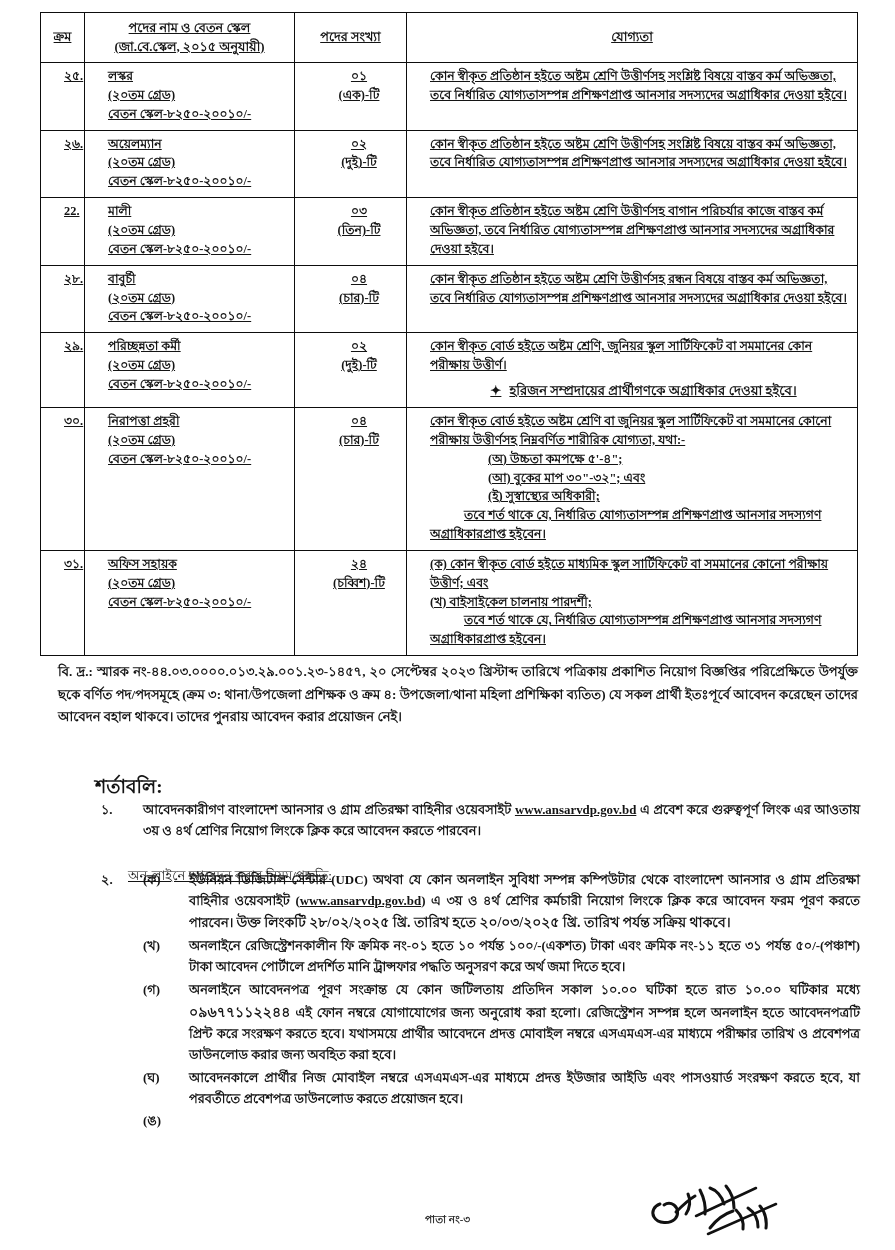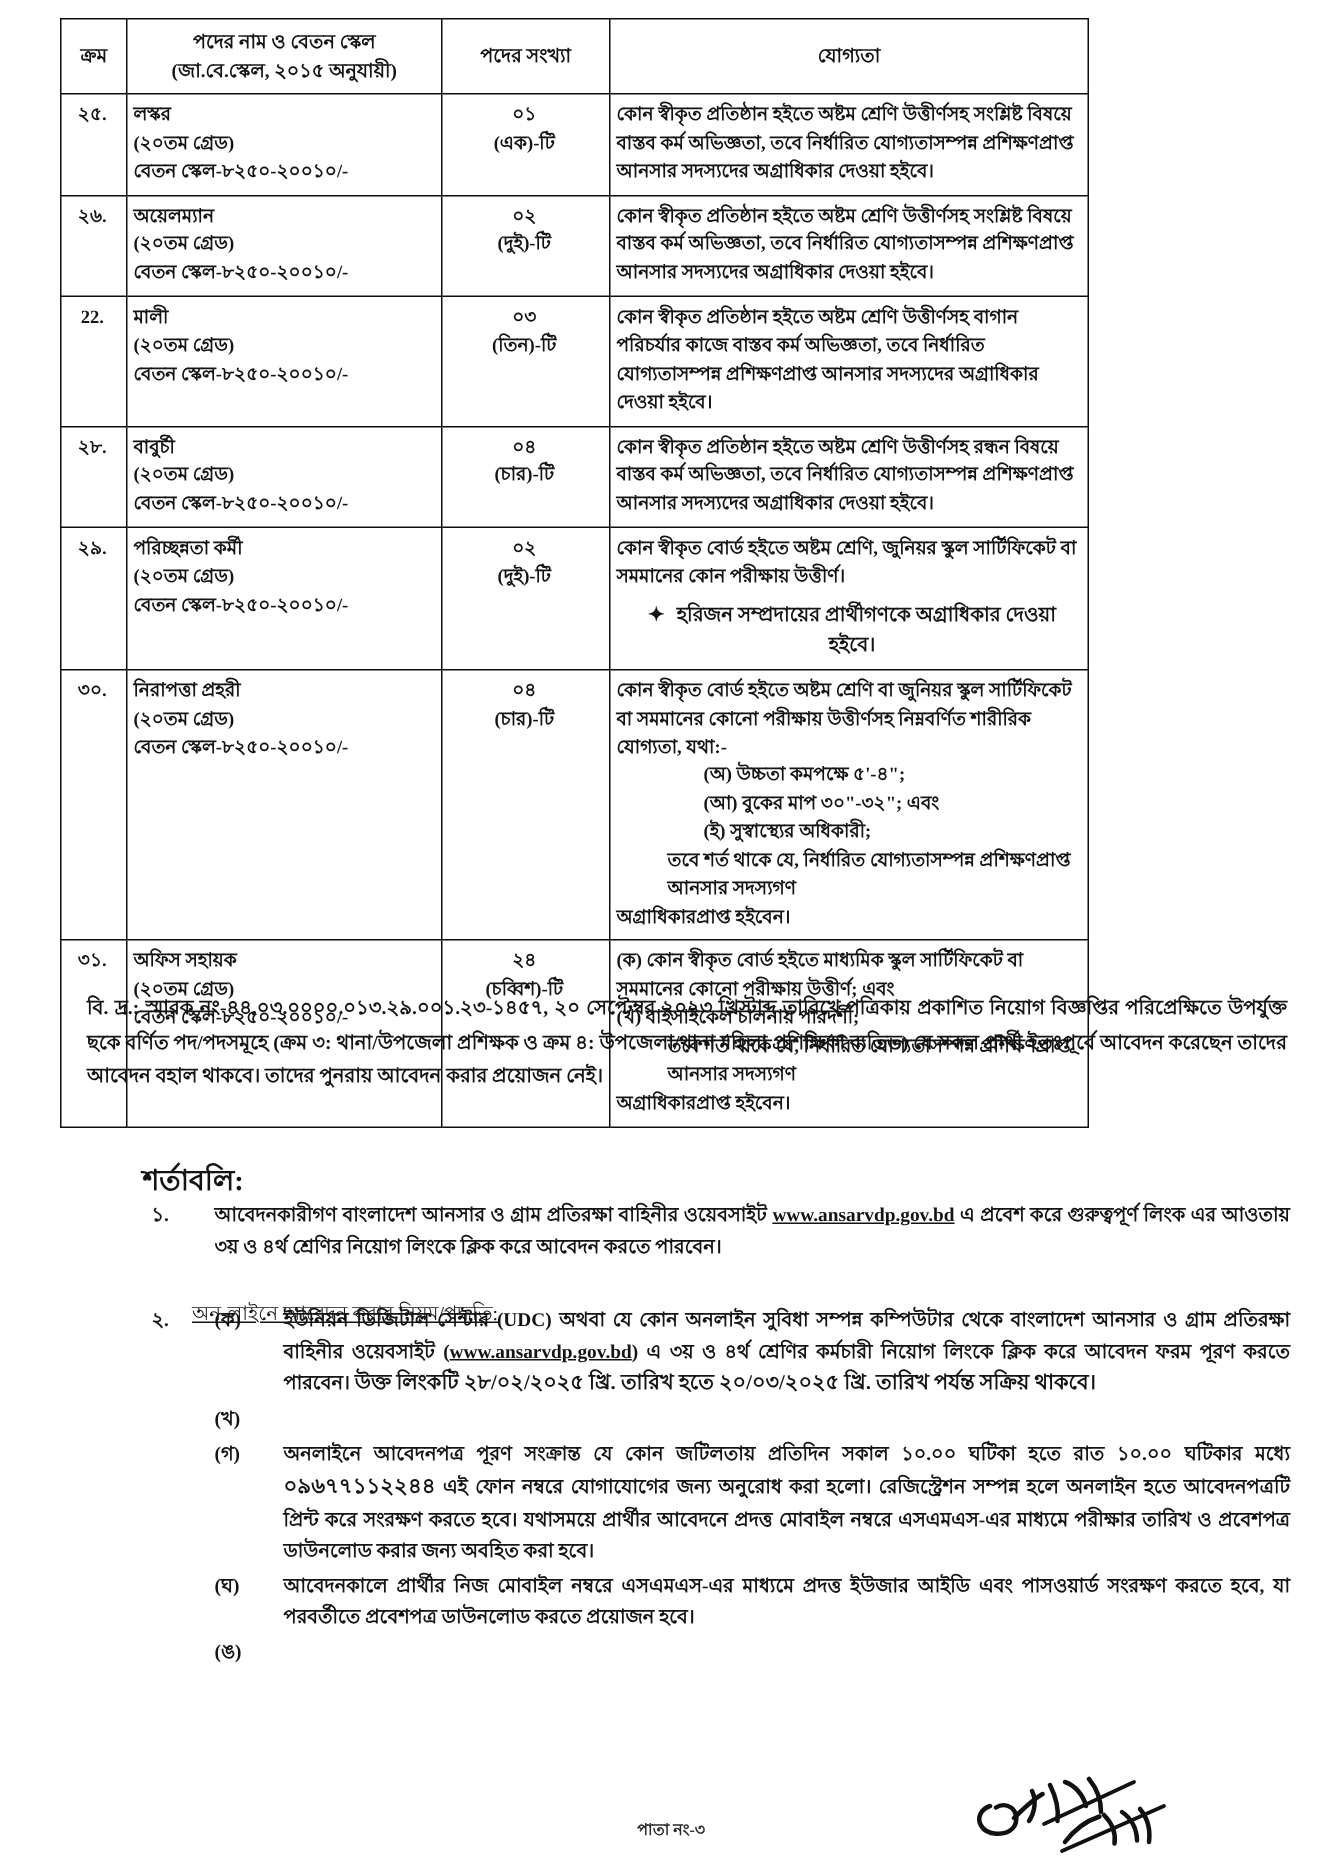--- a/index.html
+++ b/index.html
@@ -19,31 +19,32 @@
     position: absolute;
     inset: 0;
     padding: 0;
   }
 
   
   .table-wrap {
     position: absolute;
     left: 40px;
     top: 12px;
-    width: 686px;
+    width: 818px;
+    text-decoration: underline;
   }
   table.circular {
     border-collapse: collapse;
     width: 100%;
     table-layout: fixed;
   }
   table.circular td, table.circular th {
     border: 1px solid #0d0d0d;
     vertical-align: top;
-    padding: 4px 6px 6px 4px;
+    padding: 4px 6px 6px 23px;
     font-size: 12.4px;
     line-height: 1.52;
     font-weight: 700;
   }
   table.circular thead th {
     text-align: center;
     vertical-align: middle;
     padding: 6px 4px;
     font-size: 12.8px;
     line-height: 1.45;
@@ -349,20 +350,21 @@
 
     <div class="cond-row">
       <div class="cond-num">২.</div>
       <div class="cond-sub">(ক)</div>
       <div class="cond-body"><span>ইউনিয়ন ডিজিটাল সেন্টার (UDC) অথবা যে কোন অনলাইন সুবিধা সম্পন্ন কম্পিউটার থেকে বাংলাদেশ আনসার ও গ্রাম প্রতিরক্ষা বাহিনীর ওয়েবসাইট (</span><span class="link">www.ansarvdp.gov.bd</span><span>) এ ৩য় ও ৪র্থ শ্রেণির কর্মচারী নিয়োগ লিংকে ক্লিক করে আবেদন ফরম পূরণ করতে পারবেন। </span><span class="big-bold">উক্ত লিংকটি ২৮/০২/২০২৫ খ্রি. তারিখ হতে ২০/০৩/২০২৫ খ্রি. তারিখ পর্যন্ত সক্রিয় থাকবে।</span></div>
     </div>
 
     <div class="cond-row">
       <div class="cond-num"></div>
       <div class="cond-sub">(খ)</div>
+      <div class="cond-body">অনলাইনে রেজিস্ট্রেশনকালীন ফি ক্রমিক নং-০১ হতে ১০ পর্যন্ত ১০০/-(একশত) টাকা এবং ক্রমিক নং-১১ হতে ৩১ পর্যন্ত  ৫০/-(পঞ্চাশ) টাকা আবেদন পোর্টালে প্রদর্শিত মানি ট্রান্সফার পদ্ধতি অনুসরণ করে অর্থ জমা দিতে হবে।</div>
     </div>
 
     <div class="cond-row">
       <div class="cond-num"></div>
       <div class="cond-sub">(গ)</div>
       <div class="cond-body"><span>অনলাইনে আবেদনপত্র পূরণ সংক্রান্ত যে কোন জটিলতায় প্রতিদিন সকাল ১০.০০ ঘটিকা হতে রাত ১০.০০ ঘটিকার মধ্যে </span><span class="phone-bold">০৯৬৭৭১১২২৪৪</span><span> এই ফোন নম্বরে যোগাযোগের জন্য অনুরোধ করা হলো। রেজিস্ট্রেশন সম্পন্ন হলে অনলাইন হতে আবেদনপত্রটি প্রিন্ট করে সংরক্ষণ করতে হবে। যথাসময়ে প্রার্থীর আবেদনে প্রদত্ত মোবাইল নম্বরে এসএমএস-এর মাধ্যমে পরীক্ষার তারিখ ও প্রবেশপত্র ডাউনলোড করার জন্য অবহিত করা হবে।</span></div>
     </div>
 
     <div class="cond-row">
       <div class="cond-num"></div>

